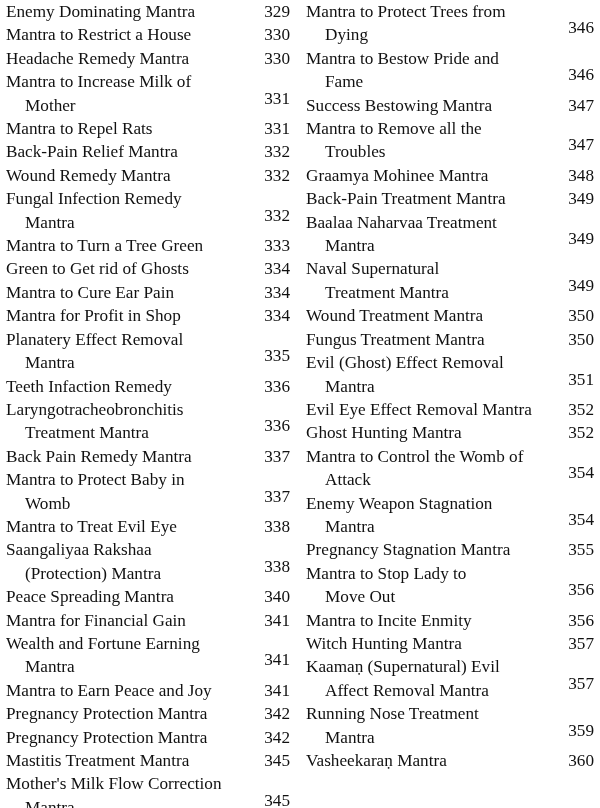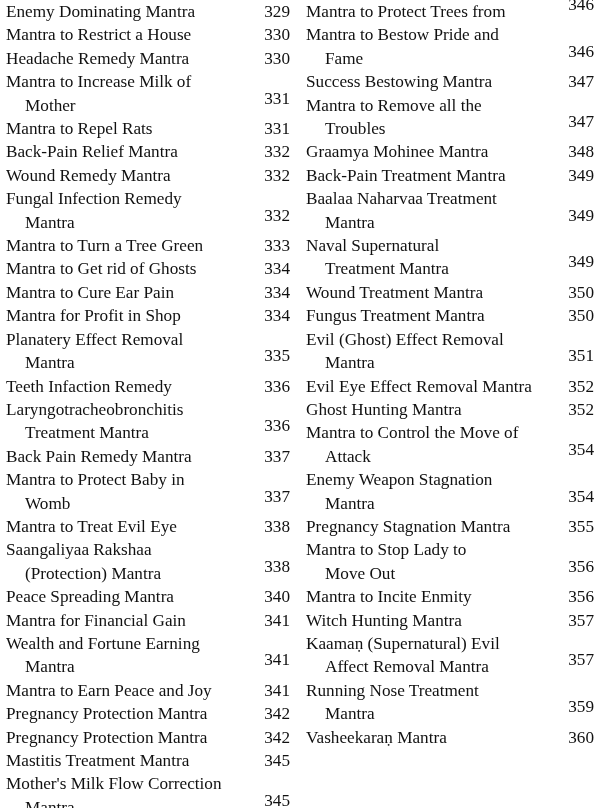--- a/index.html
+++ b/index.html
@@ -50,21 +50,21 @@
     <div class="entry">
       <span class="t1">Fungal Infection Remedy</span>
       <span class="t2">Mantra</span>
       <span class="pg">332</span>
     </div>
     <div class="entry single">
       <span class="t1">Mantra to Turn a Tree Green</span>
       <span class="pg">333</span>
     </div>
     <div class="entry single">
-      <span class="t1">Mantra to Get rid of Ghosts</span>
+      <span class="t1">Green to Get rid of Ghosts</span>
       <span class="pg">334</span>
     </div>
     <div class="entry single">
       <span class="t1">Mantra to Cure Ear Pain</span>
       <span class="pg">334</span>
     </div>
     <div class="entry single">
       <span class="t1">Mantra for Profit in Shop</span>
       <span class="pg">334</span>
     </div>
@@ -131,20 +131,21 @@
     </div>
     <div class="entry">
       <span class="t1">Mother's Milk Flow Correction</span>
       <span class="t2">Mantra</span>
       <span class="pg">345</span>
     </div>
   </div>
 <div class="col col-right" id="right">
     <div class="entry">
       <span class="t1">Mantra to Protect Trees from</span>
+      <span class="t2">Dying</span>
       <span class="pg">346</span>
     </div>
     <div class="entry">
       <span class="t1">Mantra to Bestow Pride and</span>
       <span class="t2">Fame</span>
       <span class="pg">346</span>
     </div>
     <div class="entry single">
       <span class="t1">Success Bestowing Mantra</span>
       <span class="pg">347</span>
@@ -187,21 +188,21 @@
     </div>
     <div class="entry single">
       <span class="t1">Evil Eye Effect Removal Mantra</span>
       <span class="pg">352</span>
     </div>
     <div class="entry single">
       <span class="t1">Ghost Hunting Mantra</span>
       <span class="pg">352</span>
     </div>
     <div class="entry">
-      <span class="t1">Mantra to Control the Move of</span>
+      <span class="t1">Mantra to Control the Womb of</span>
       <span class="t2">Attack</span>
       <span class="pg">354</span>
     </div>
     <div class="entry">
       <span class="t1">Enemy Weapon Stagnation</span>
       <span class="t2">Mantra</span>
       <span class="pg">354</span>
     </div>
     <div class="entry single">
       <span class="t1">Pregnancy Stagnation Mantra</span>

